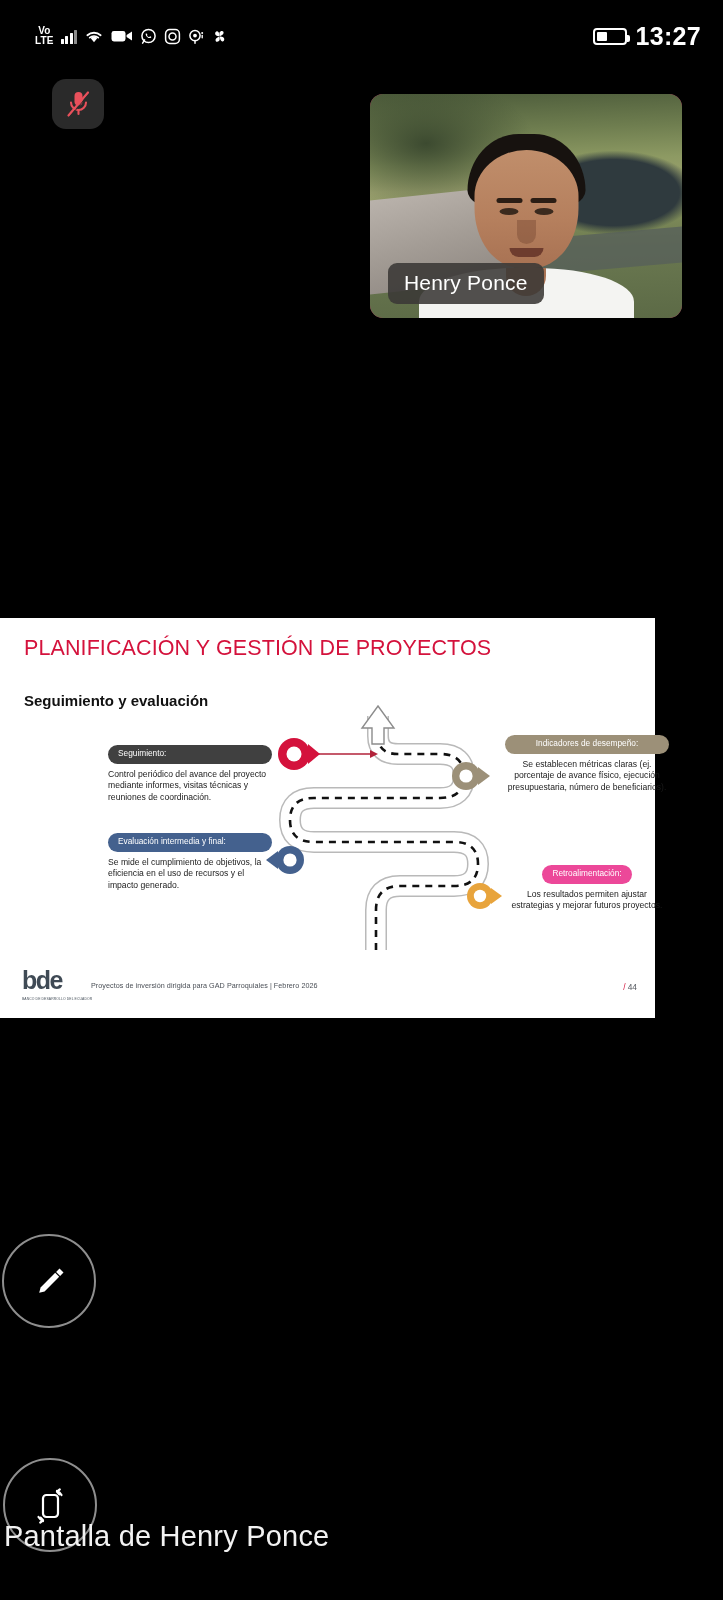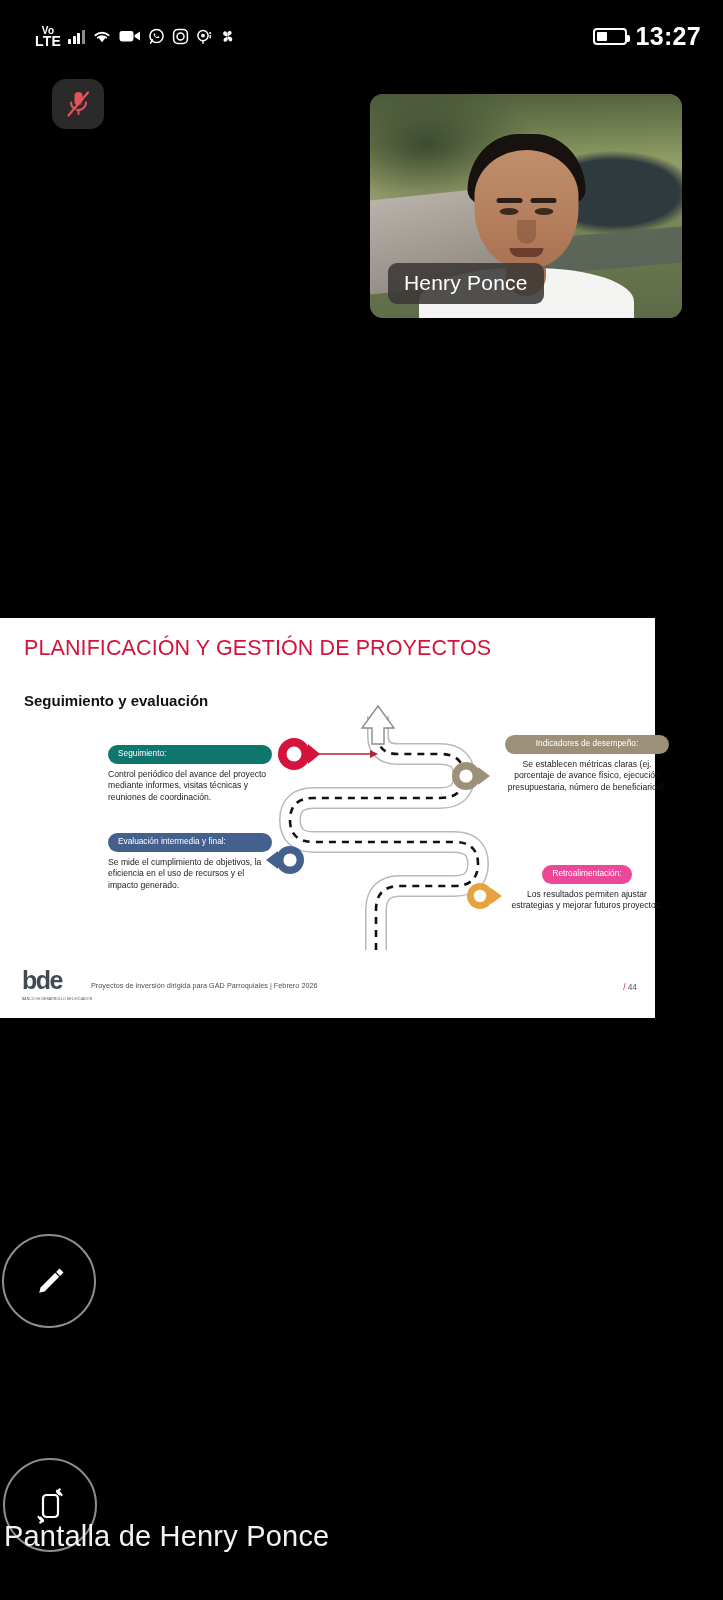--- a/index.html
+++ b/index.html
@@ -11,21 +11,21 @@
   }
 
   
   .statusbar{
     position:absolute; left:0; top:0; width:723px; height:72px;
     display:flex; align-items:center; color:#fff;
   }
   .sb-left{ display:flex; align-items:center; gap:7px; margin-left:35px; }
   .sb-right{ position:absolute; right:22px; display:flex; align-items:center; gap:9px; }
   .volte{ font-size:10px; line-height:10px; font-weight:700; letter-spacing:.2px; text-align:center;}
-  .volte small{ display:block; font-size:14px; line-height:10px;}
+  .volte small{ display:block; font-size:10px; line-height:10px;}
   .bars{ display:flex; align-items:flex-end; gap:1.5px; height:15px;}
   .bars i{ display:block; width:3px; background:#fff; border-radius:.5px;}
   .bars i:nth-child(1){height:5px;} .bars i:nth-child(2){height:8px;}
   .bars i:nth-child(3){height:11px;} .bars i:nth-child(4){height:14px;opacity:.55;}
   .clock{ font-size:25px; font-weight:600; letter-spacing:.3px; }
   .battery{ width:34px; height:17px; border:2px solid #fff; border-radius:4px; position:relative; padding:2px;}
   .battery:after{ content:""; position:absolute; right:-5px; top:5px; width:3px; height:7px; background:#fff; border-radius:0 2px 2px 0;}
   .battery em{ display:block; height:100%; width:42%; background:#fff; border-radius:1px;}
 
   
@@ -86,21 +86,21 @@
 
   .callout{ position:absolute; width:164px; }
   .callout .pill{
     display:inline-block; border-radius:12px; color:#fff;
     font-size:8.3px; padding:4px 10px 5px; line-height:1.15; white-space:nowrap;
   }
   .callout .pill.two{ white-space:normal; text-align:center; width:100%; }
   .callout .body{ color:#1a1a1a; font-size:8.6px; line-height:1.38; margin-top:5px; }
 
   #co-seguimiento{ left:108px; top:124px; }
-  #co-seguimiento .pill{ background:#0f766e; width:100%; text-align:left; }
+  #co-seguimiento .pill{ background:#404040; width:100%; text-align:left; }
   #co-evaluacion{ left:108px; top:212px; }
   #co-evaluacion .pill{ background:#4b6somethin; }
   #co-evaluacion .pill{ background:#44618e; width:100%; text-align:left; }
   #co-indicadores{ left:505px; top:114px; text-align:center; }
   #co-indicadores .pill{ background:#9c9078; }
   #co-retro{ left:505px; top:244px; text-align:center; }
   #co-retro .pill{ background:#ec4899; }
 
   .diagram{ position:absolute; left:258px; top:82px; width:250px; height:260px; }
 

